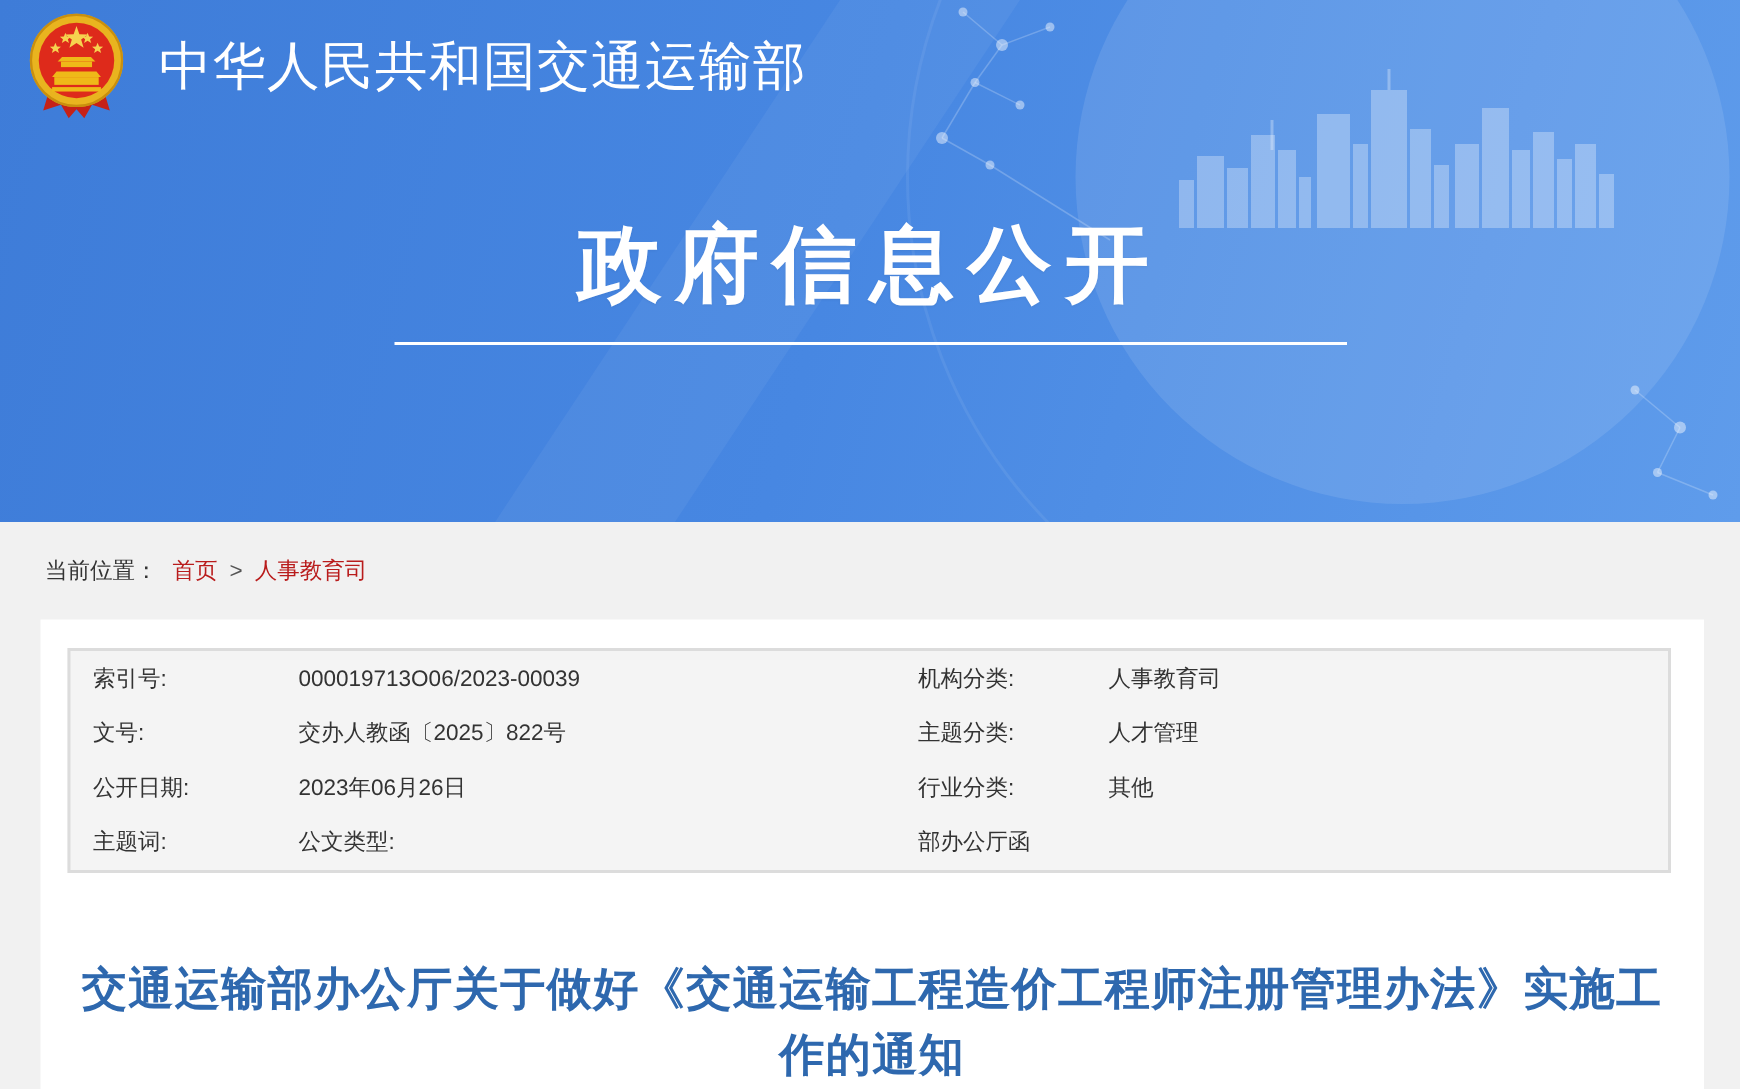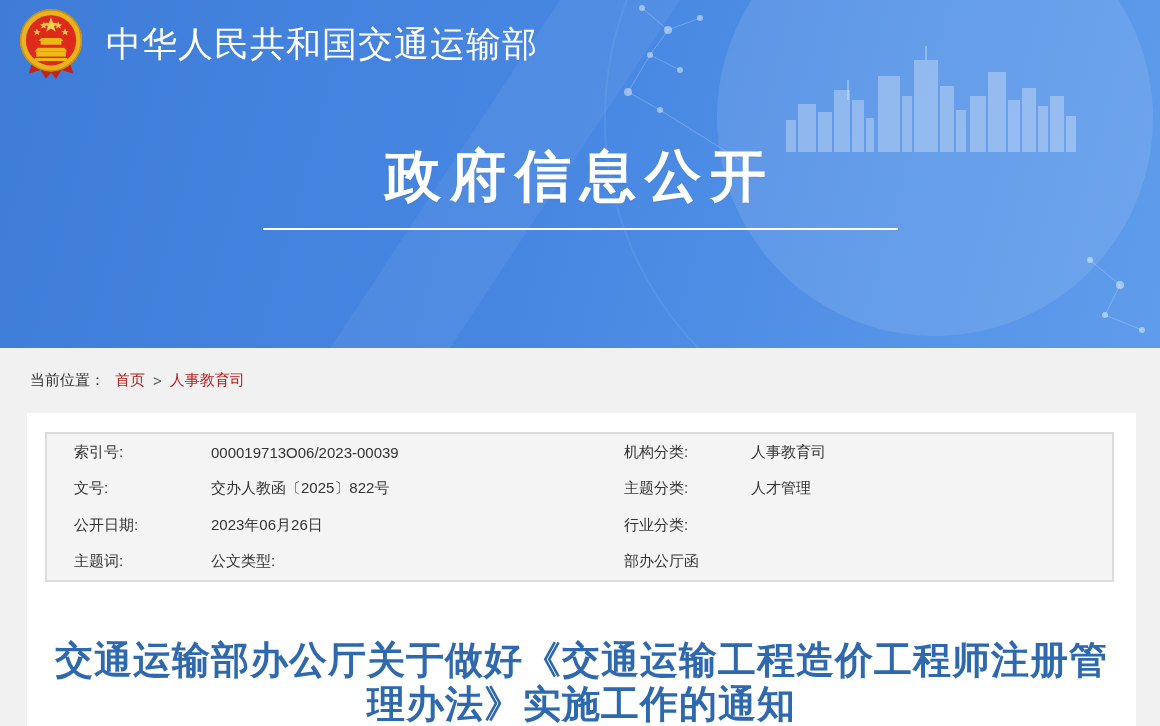--- a/index.html
+++ b/index.html
@@ -103,32 +103,31 @@
     display: grid;
     grid-template-rows: repeat(4, 1fr);
   }
   .meta-row {
     display: grid;
     grid-template-columns: 137px 413px 127px 1fr;
     align-items: center;
     padding-left: 15px;
     font-size: 15px;
     color: #333333;
-    margin-left: 12px;
   }
   .meta-label { color: #333333; }
   .meta-value { color: #333333; }
 
   
   .doc-title {
     margin: 56px auto 0 auto;
     max-width: 1064px;
     text-align: center;
     color: #2e68ae;
-    font-size: 38px;
+    font-size: 30px;
     font-weight: bold;
     line-height: 44px;
     letter-spacing: 1px;
   }
 </style>
 </head>
 <body>
 
 <div class="banner">
 
@@ -243,20 +242,21 @@
     <div class="meta-row">
       <span class="meta-label">文号:</span>
       <span class="meta-value">交办人教函〔2025〕822号</span>
       <span class="meta-label">主题分类:</span>
       <span class="meta-value">人才管理</span>
     </div>
     <div class="meta-row">
       <span class="meta-label">公开日期:</span>
       <span class="meta-value">2023年06月26日</span>
       <span class="meta-label">行业分类:</span>
+      <span class="meta-value">其他</span>
     </div>
     <div class="meta-row">
       <span class="meta-label">主题词:</span>
       <span class="meta-label">公文类型:</span>
       <span class="meta-value">部办公厅函</span>
     </div>
   </div>
 
   <h1 class="doc-title">交通运输部办公厅关于做好《交通运输工程造价工程师注册管理办法》实施工作的通知</h1>
 </div>

